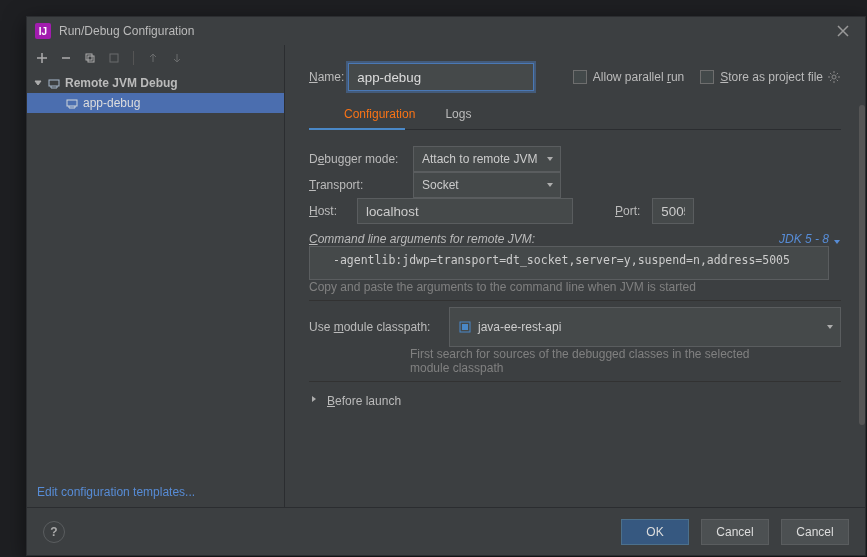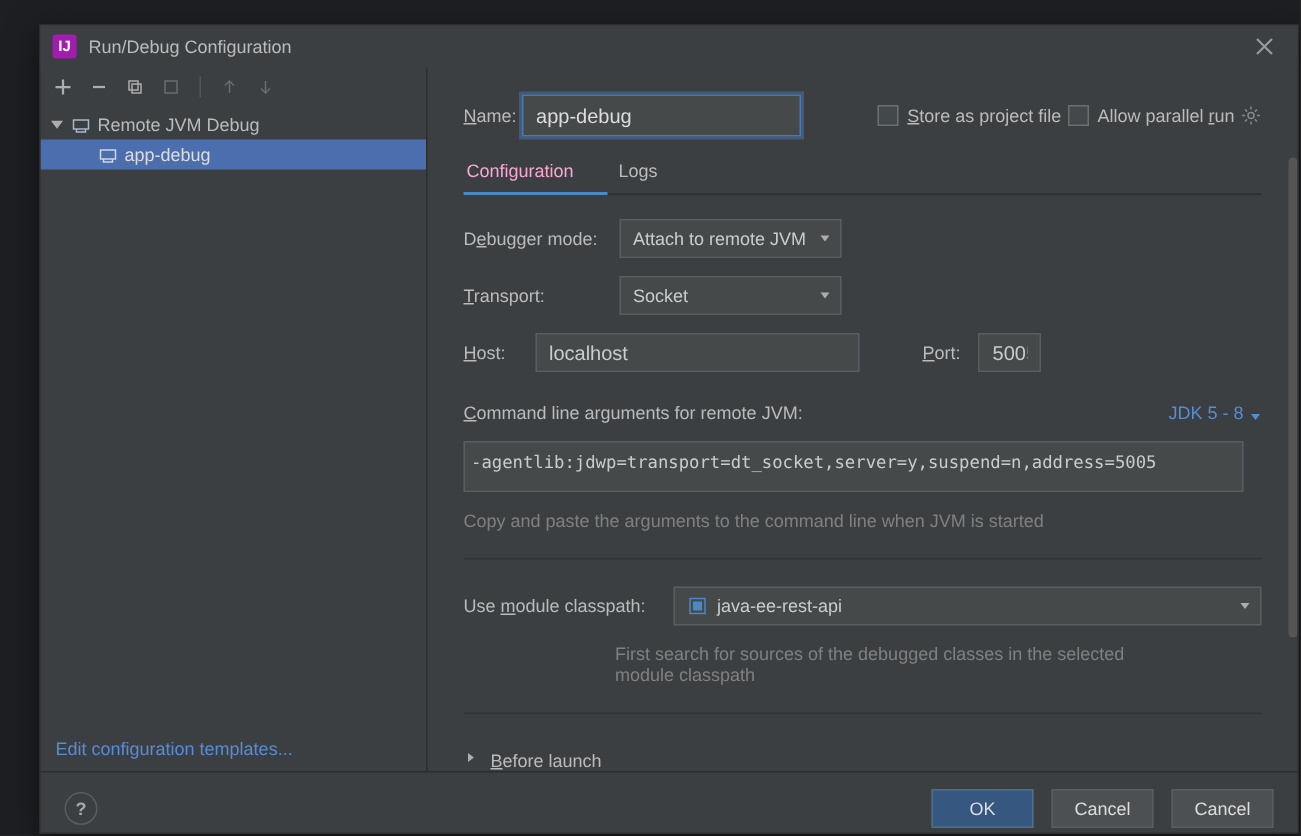--- a/index.html
+++ b/index.html
@@ -19,56 +19,56 @@
   .toolbar { height: 26px; display:flex; align-items:center; gap: 10px; padding: 0 8px; color:#adadad;}
   .toolbar .ico { width:14px;height:14px;display:flex;align-items:center;justify-content:center; }
   .toolbar .ico svg { width:12px;height:12px; fill:#adadad; stroke:#adadad; }
   .toolbar .sep { width:1px; height:14px; background:#555; margin:0 2px; }
   .tree { flex:1; padding-top:2px; overflow:auto;}
   .tree-node { display:flex; align-items:center; height:20px; padding-left:6px; gap:4px;}
   .tree-node .expand { width:10px; height:10px; display:flex;align-items:center;justify-content:center;}
   .tree-node .expand svg{width:8px;height:8px;stroke:#adadad;fill:#adadad;}
   .tree-node .nodeicon { width:14px;height:14px;display:flex;align-items:center;justify-content:center;}
   .tree-node .nodeicon svg{width:12px;height:12px;}
-  .tree-node .label { color:#bbb; font-weight:normal;}
+  .tree-node .label { color:#bbb; font-weight:bold;}
   .tree-child { display:flex;align-items:center;height:20px;padding-left:38px; gap:4px; }
   .tree-child.selected { background:#4b6eaf; }
   .tree-child .label { color:#ddd; }
   .tree-child .nodeicon { width:14px;height:14px;display:flex;align-items:center;justify-content:center;}
   .tree-child .nodeicon svg{width:12px;height:12px;}
   .sidebar-footer { padding: 8px 10px; }
   .linklike { color:#578cd6; cursor:pointer;}
   .content { flex:1; padding:18px 24px 0 24px; position:relative; display:flex; flex-direction:column; gap:16px; overflow:hidden;}
   .row { display:flex; align-items:center; gap:4px; }
   .lbl { color:#bbb; }
   .u { text-decoration: underline; text-decoration-color:#bbb; }
   .name-input { width:186px; height:28px; background:#45494a; border:1px solid #4a78b5; color:#ddd; padding:0 8px; outline: 2px solid rgba(74,120,181,0.5);}
   .check { display:flex;align-items:center;gap:6px;}
   .check .box { width:14px;height:14px;border:1px solid #6e6e6e;background:#43494a;}
   .gear { width:14px;height:14px; }
   .gear svg{width:14px;height:14px;fill:#888;}
 
   .tabs { display:flex; gap:26px; border-bottom:1px solid #2b2d30; position:relative;}
   .tab { padding: 0 2px 8px 2px; color:#bbb; cursor:pointer;}
-  .tab.active { color:#f9a8d4; }
+  .tab.active { color:#f97316;margin-left:33px; }
   .tab.active::after { content:""; position:absolute; bottom:-1px; left:0; width:96px; height:2px; background:#4a88c7; }
   .tabs .tab:first-child.active::after { left:0; width:96px; }
 
-  .form { display:flex; flex-direction:column; gap:12px; }
+  .form { display:flex; flex-direction:column; }
   .form-row { display:flex; align-items:center; gap:12px; }
   .form-row .flabel { width:92px; color:#bbb; }
   .dropdown { position:relative; height:26px; background:#45494a; border:1px solid #5a5d5f; display:flex;align-items:center; padding:0 8px; color:#ccc; width:148px;}
   .dropdown .dd-arrow { position:absolute; right:6px; top:50%; transform:translateY(-50%); }
   .dropdown .dd-arrow svg{width:8px;height:8px;fill:#adadad;}
   .textinput { height:26px; background:#45494a; border:1px solid #5a5d5f; color:#ccc; padding:0 8px; }
   .textinput.host { width:216px; }
   .textinput.port { width:42px; }
-  .cmdarea { width:520px;height:34px;background:#45494a;border:1px solid #5a5d5f;padding:6px 4px;font-family:ui-monospace,Consolas,monospace;color:#ccc;font-size:11.5px;}
+  .cmdarea { width:520px;height:34px;background:#45494a;border:1px solid #5a5d5f;padding:6px 23px;font-family:ui-monospace,Consolas,monospace;color:#ccc;font-size:11.5px;}
   .hint { color:#808080; font-size:12px;}
-  .mod-dropdown { flex:1; height:26px; background:#45494a;border:1px solid #5a5d5f;display:flex;align-items:center;padding:0 8px;gap:6px;position:relative;color:#ccc;}
+  .mod-dropdown { flex:1; height:40px; background:#45494a;border:1px solid #5a5d5f;display:flex;align-items:center;padding:0 8px;gap:6px;position:relative;color:#ccc;}
   .mod-dropdown .modicon{width:14px;height:14px;display:flex;align-items:center;justify-content:center;}
   .mod-dropdown .modicon svg{width:12px;height:12px;}
   .mod-dropdown .dd-arrow{position:absolute;right:6px;top:50%;transform:translateY(-50%);}
   .mod-dropdown .dd-arrow svg{width:8px;height:8px;fill:#adadad;}
 
   .divider { border-top:1px solid #323232;}
   .before-row { display:flex;align-items:flex-start;gap:8px; padding-top:6px;}
   .before-row .exp{width:10px;height:10px;display:flex;align-items:center;justify-content:center;}
   .before-row .exp svg{width:8px;height:8px;fill:#adadad;}
 
@@ -162,27 +162,27 @@
         </div>
       </div>
 
       <div class="content">
         <div class="scroll-strip"></div>
 
         <div class="row">
           <span class="lbl"><span class="u">N</span>ame:</span>
           <input class="name-input" value="app-debug" style="">
           <div style="flex:1"></div>
+          <label class="check">
+            <span class="box"></span>
+            <span>Allow parallel <span class="u">r</span>un</span>
+          </label>
           <label class="check" style="margin-left:12px;">
             <span class="box"></span>
             <span><span class="u">S</span>tore as project file</span>
-          </label>
-          <label class="check">
-            <span class="box"></span>
-            <span>Allow parallel <span class="u">r</span>un</span>
           </label>
           <span class="gear">
             <svg viewBox="0 0 14 14">
                 <circle cx="7" cy="7" r="2" fill="none" stroke="#888"></circle>
                 <path d="M7 1v2M7 11v2M1 7h2M11 7h2M3 3l1.4 1.4M9.6 9.6L11 11M11 3 9.6 4.4M4.4 9.6 3 11" stroke="#888"></path>
               </svg>
           </span>
         </div>
 
         <div class="tabs">
@@ -210,21 +210,21 @@
             </div>
           </div>
           <div class="form-row">
             <span class="flabel" style="width:36px"><span class="u">H</span><span>ost:</span></span>
             <input class="textinput host" value="localhost" style="">
             <span style="width:18px"></span>
             <span class="lbl"><span class="u">P</span><span>ort:</span></span>
             <input class="textinput port" value="5005" style="">
           </div>
 
-          <div style="display:flex;align-items:center;justify-content:space-between;margin-top:8px;">
+          <div style="display:flex;align-items:center;justify-content:space-between;margin-top:8px;font-style:italic;">
             <span class="lbl"><span class="u">C</span><span>ommand line arguments for remote JVM:</span></span>
             <span class="linklike" style="display:flex;align-items:flex-end;gap:4px;">
               <span>JDK 5 - 8</span>
               <svg width="8" height="8" viewBox="0 0 8 8">
                   <path d="M1 2 L4 6 L7 2 Z" fill="#578cd6"></path>
                 </svg>
             </span>
           </div>
           <div class="cmdarea">-agentlib:jdwp=transport=dt_socket,server=y,suspend=n,address=5005</div>
           <div class="hint">Copy and paste the arguments to the command line when JVM is started</div>

